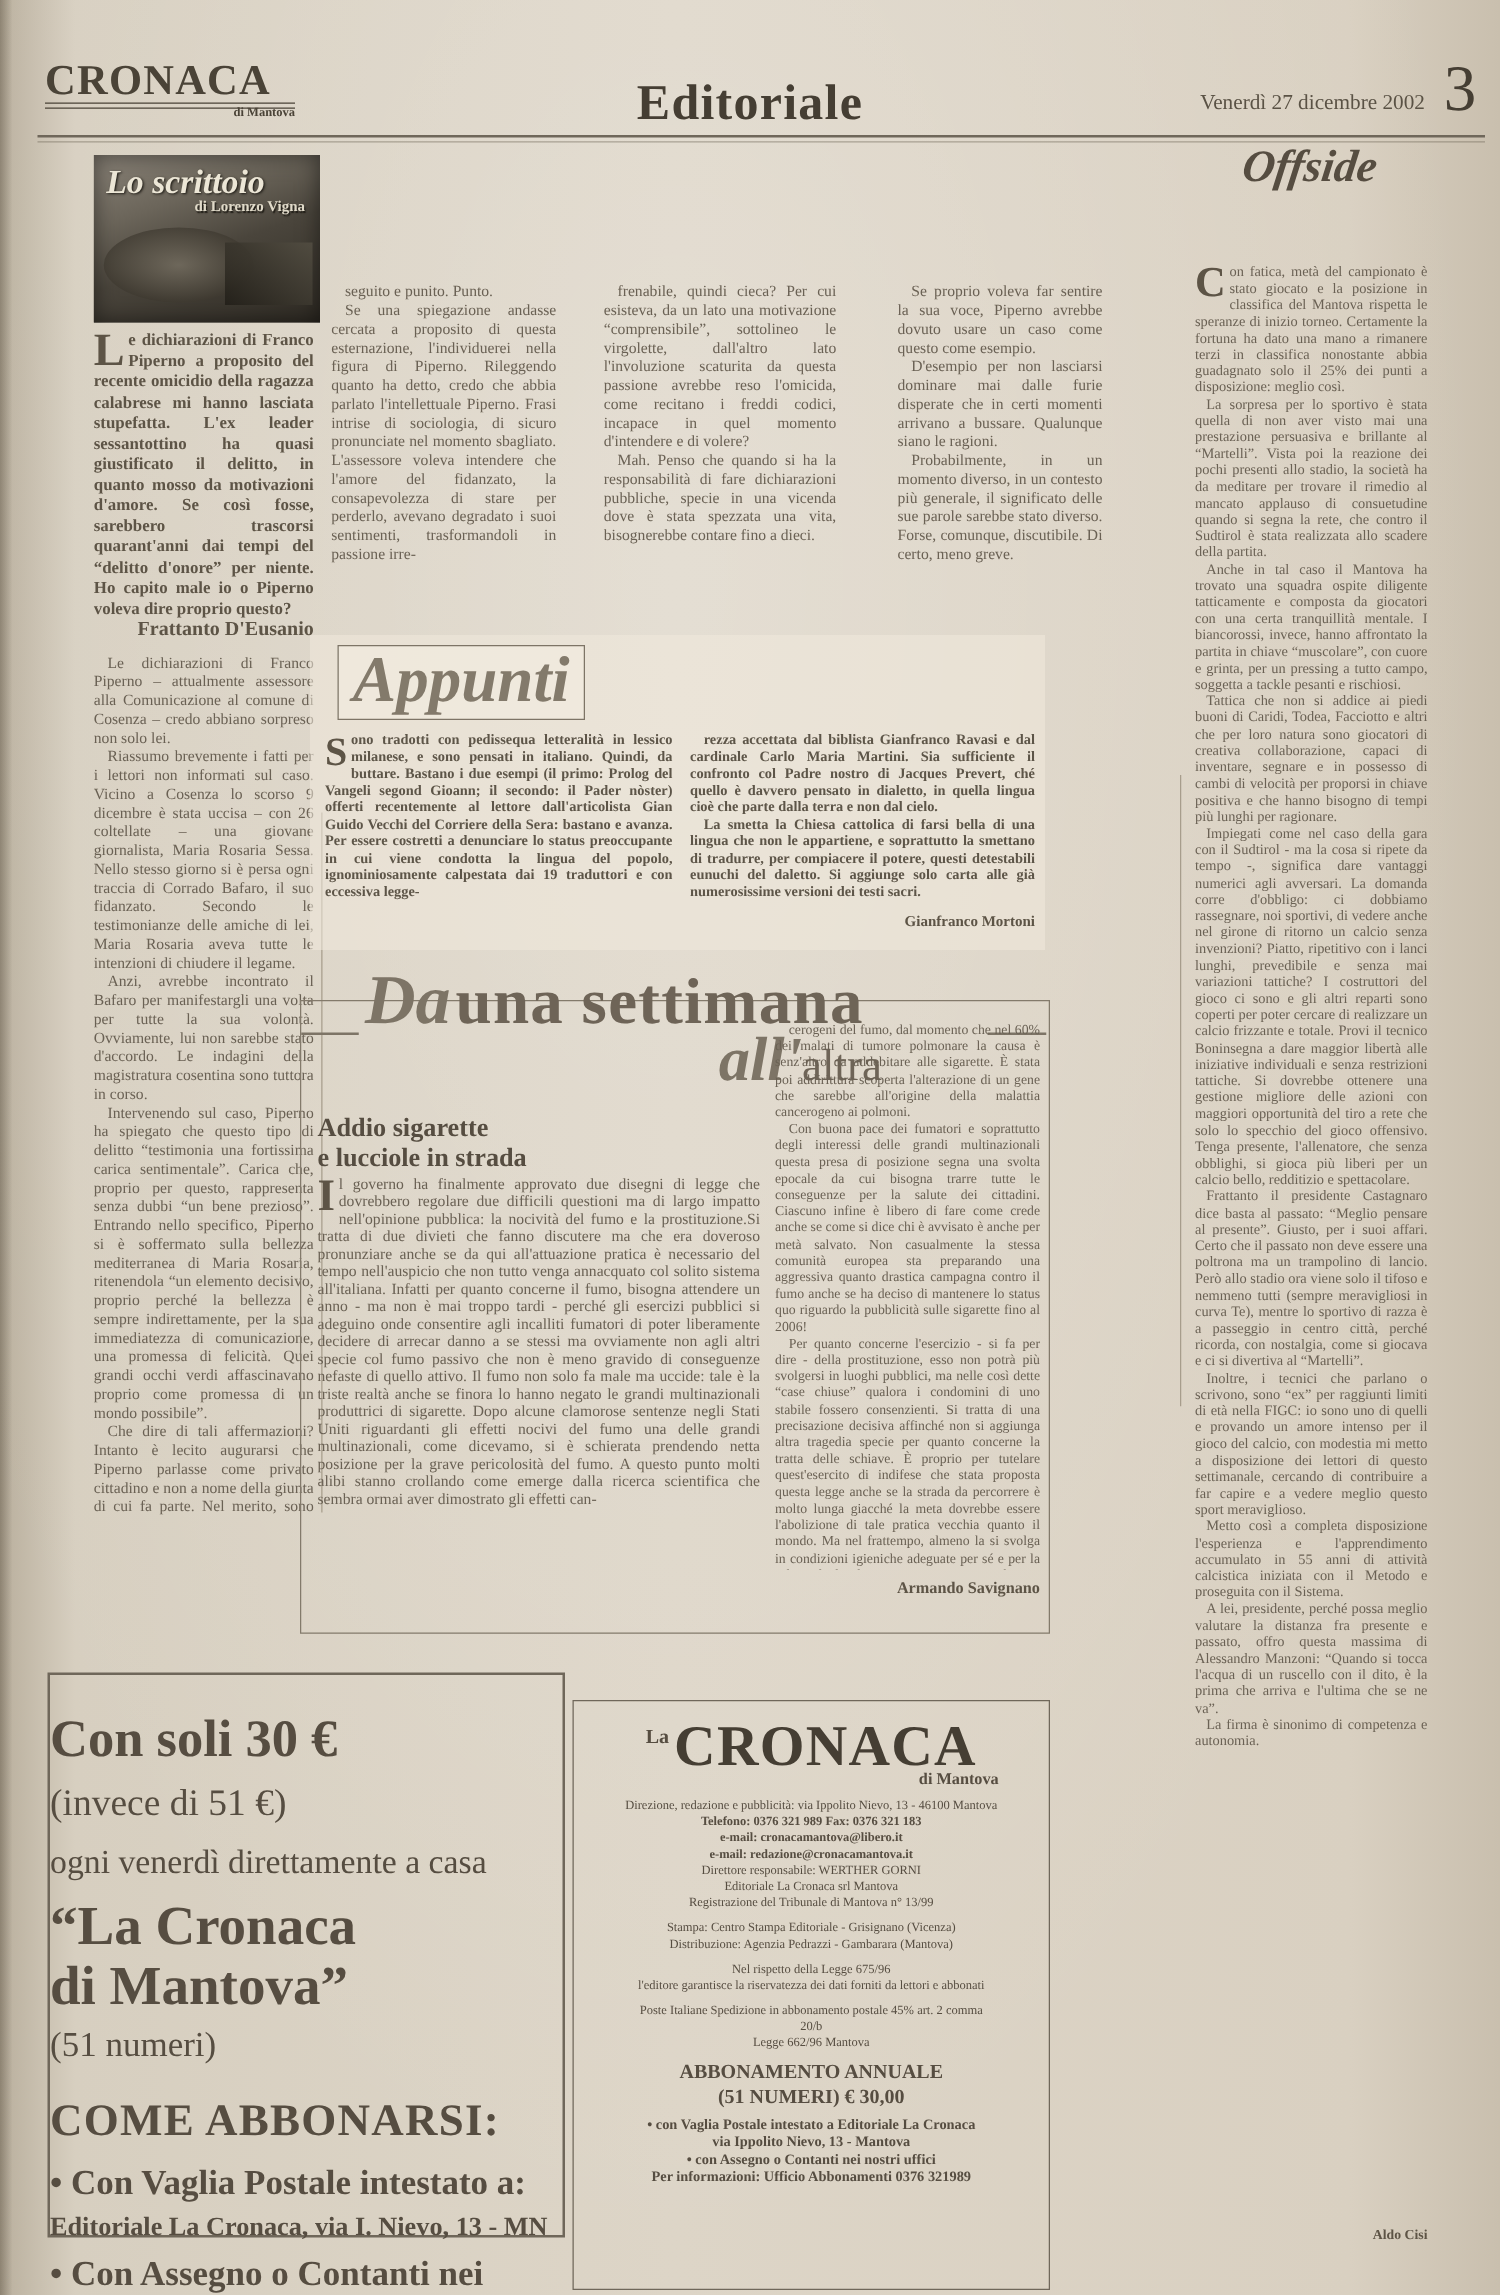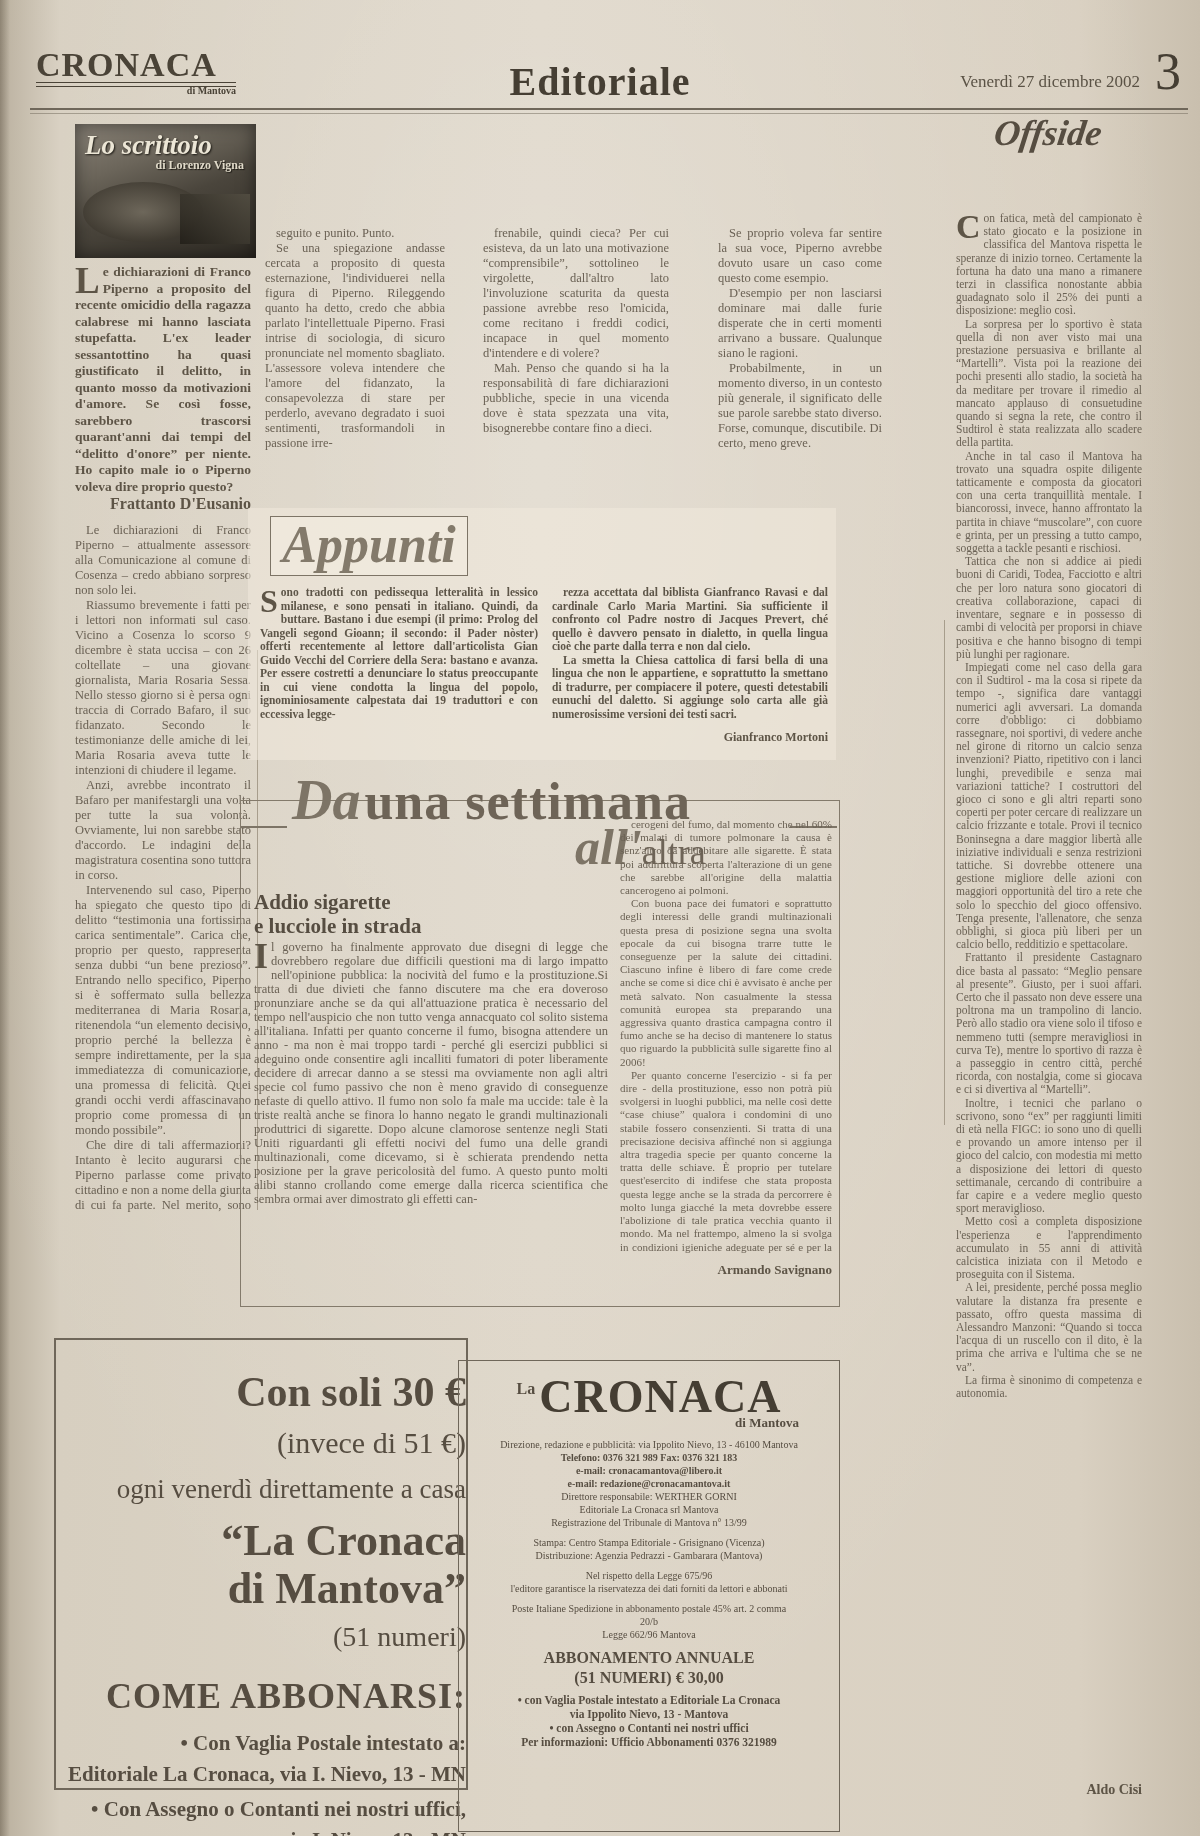--- a/index.html
+++ b/index.html
@@ -57,28 +57,28 @@
   .sett-sub{font-weight:bold;font-size:21px;line-height:24px;color:#564d41;}
   .sett-left{font-size:12.5px;line-height:14px;}
   .sett-right{font-size:11px;line-height:13.2px;}
   .titleline{height:2px;background:#7d7466;}
   
   .offside-title{font-style:italic;font-weight:bold;font-size:36px;color:#564d41;text-align:center;
      font-family:"Liberation Serif","DejaVu Serif",serif;transform:skewX(-8deg);}
   .offside-txt{font-size:11.5px;line-height:13.2px;}
   .offside-txt p{margin:0;text-indent:9px;}
   
-  .ad-box{border:2px solid #6f675a;text-align:right;color:#564d41;margin-left:16px;}
+  .ad-box{border:2px solid #6f675a;text-align:left;color:#564d41;}
   .ad-l1{font-weight:bold;font-size:42px;margin-top:28px;}
   .ad-l2{font-size:30px;margin-top:10px;}
   .ad-l3{font-size:27px;margin-top:14px;}
   .ad-t1{font-weight:bold;font-size:44px;line-height:48px;margin-top:12px;}
   .ad-num{font-size:28px;margin-top:8px;}
   .ad-how{font-weight:bold;font-size:36px;margin-top:22px;letter-spacing:1px;}
-  .ad-b{font-weight:bold;font-size:21px;margin-top:14px;}
+  .ad-b{font-weight:bold;font-size:28px;margin-top:14px;}
   .ad-b2{font-weight:bold;font-size:21px;margin-top:6px;}
   
   .mast-box{border:1px solid #6f675a;text-align:center;color:#564d41;margin-top:28px;}
   .mast-logo-la{font-weight:bold;font-size:16px;vertical-align:18px;}
   .mast-logo{font-weight:bold;font-size:46px;letter-spacing:1px;color:#453e33;line-height:44px;}
   .mast-logo-sub{display:block;font-weight:bold;font-size:13px;text-align:right;padding-right:40px;margin-top:-4px;}
   .mast-line{font-size:10px;line-height:13px;}
   .mast-line.b{font-weight:bold;}
   .mast-gap{height:7px;}
   .mast-abbo{font-weight:bold;font-size:16px;margin-top:8px;}
@@ -180,21 +180,21 @@
         <p>Anche in tal caso il Mantova ha trovato una squadra ospite diligente tatticamente e composta da giocatori con una certa tranquillità mentale. I biancorossi, invece, hanno affrontato la partita in chiave “muscolare”, con cuore e grinta, per un pressing a tutto campo, soggetta a tackle pesanti e rischiosi.</p>
         <p>Tattica che non si addice ai piedi buoni di Caridi, Todea, Facciotto e altri che per loro natura sono giocatori di creativa collaborazione, capaci di inventare, segnare e in possesso di cambi di velocità per proporsi in chiave positiva e che hanno bisogno di tempi più lunghi per ragionare.</p>
         <p>Impiegati come nel caso della gara con il Sudtirol - ma la cosa si ripete da tempo -, significa dare vantaggi numerici agli avversari. La domanda corre d'obbligo: ci dobbiamo rassegnare, noi sportivi, di vedere anche nel girone di ritorno un calcio senza invenzioni? Piatto, ripetitivo con i lanci lunghi, prevedibile e senza mai variazioni tattiche? I costruttori del gioco ci sono e gli altri reparti sono coperti per poter cercare di realizzare un calcio frizzante e totale. Provi il tecnico Boninsegna a dare maggior libertà alle iniziative individuali e senza restrizioni tattiche. Si dovrebbe ottenere una gestione migliore delle azioni con maggiori opportunità del tiro a rete che solo lo specchio del gioco offensivo. Tenga presente, l'allenatore, che senza obblighi, si gioca più liberi per un calcio bello, redditizio e spettacolare.</p>
         <p>Frattanto il presidente Castagnaro dice basta al passato: “Meglio pensare al presente”. Giusto, per i suoi affari. Certo che il passato non deve essere una poltrona ma un trampolino di lancio. Però allo stadio ora viene solo il tifoso e nemmeno tutti (sempre meravigliosi in curva Te), mentre lo sportivo di razza è a passeggio in centro città, perché ricorda, con nostalgia, come si giocava e ci si divertiva al “Martelli”.</p>
         <p>Inoltre, i tecnici che parlano o scrivono, sono “ex” per raggiunti limiti di età nella FIGC: io sono uno di quelli e provando un amore intenso per il gioco del calcio, con modestia mi metto a disposizione dei lettori di questo settimanale, cercando di contribuire a far capire e a vedere meglio questo sport meraviglioso.</p>
         <p>Metto così a completa disposizione l'esperienza e l'apprendimento accumulato in 55 anni di attività calcistica iniziata con il Metodo e proseguita con il Sistema.</p>
         <p>A lei, presidente, perché possa meglio valutare la distanza fra presente e passato, offro questa massima di Alessandro Manzoni: “Quando si tocca l'acqua di un ruscello con il dito, è la prima che arriva e l'ultima che se ne va”.</p>
         <p>La firma è sinonimo di competenza e autonomia.</p>
       </div>
   </div>
-  <div class="abs byline" style="left:956px;top:1782px;width:186px;font-size:14px;">Aldo Cisi</div>
+  <div class="abs byline" style="left:956px;top:1782px;width:186px;font-size:11px;">Aldo Cisi</div>
 
   <div class="abs ad-box" style="left:38px;top:1338px;width:410px;height:448px;">
     <div class="ad-l1">Con soli 30 €</div>
     <div class="ad-l2">(invece di 51 €)</div>
     <div class="ad-l3">ogni venerdì direttamente a casa</div>
     <div class="ad-t1">“La Cronaca</div>
     <div class="ad-t1" style="margin-top:0;">di Mantova”</div>
     <div class="ad-num">(51 numeri)</div>
     <div class="ad-how">COME ABBONARSI:</div>
     <div class="ad-b">• Con Vaglia Postale intestato a:</div>

